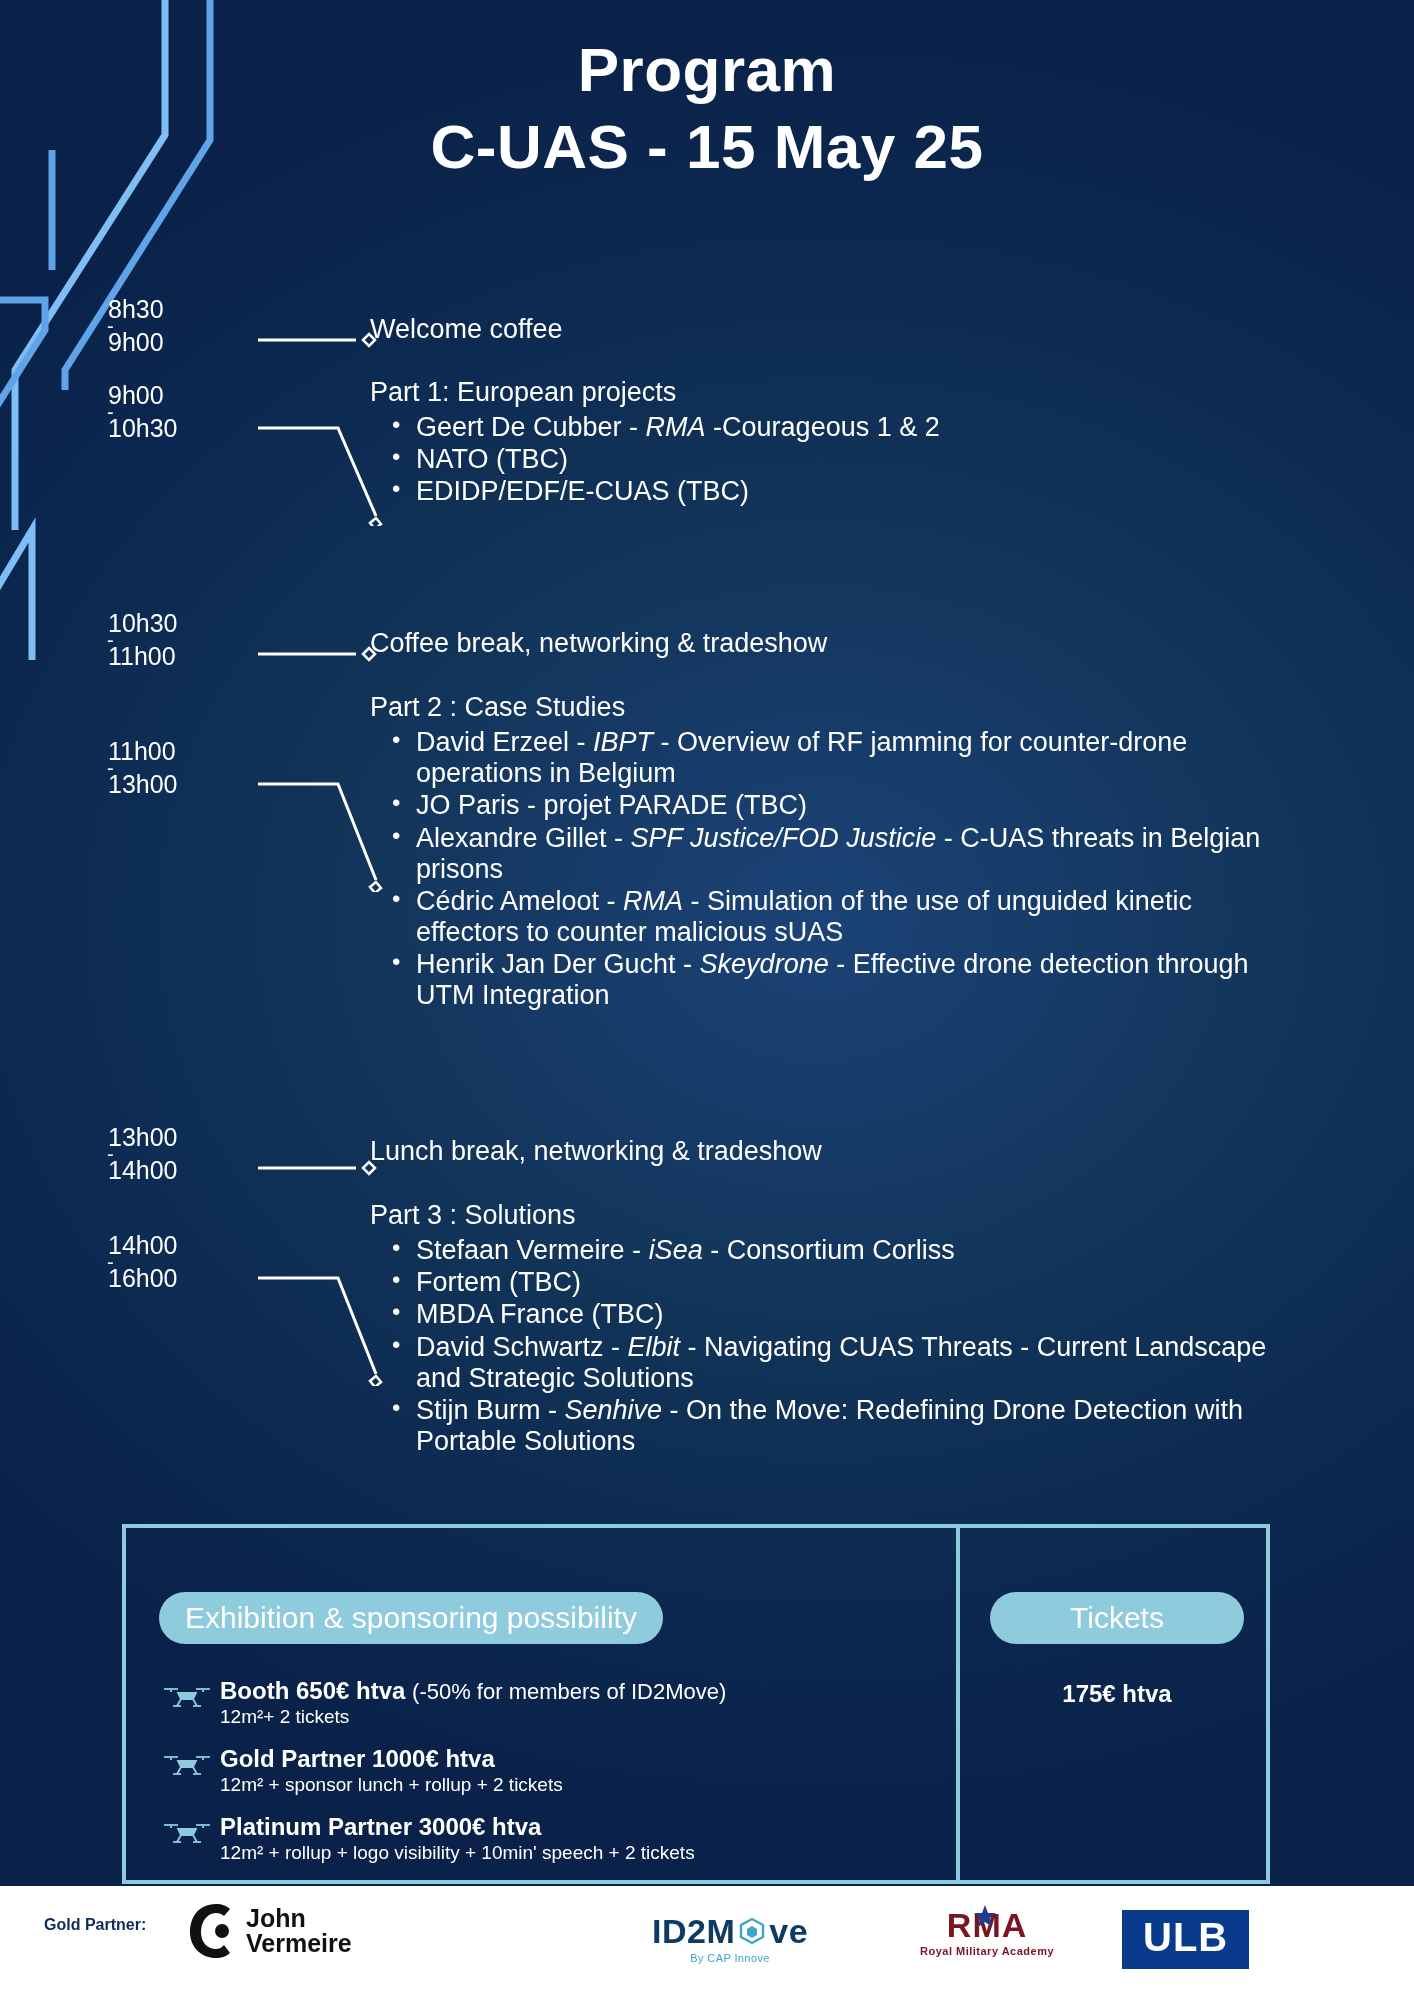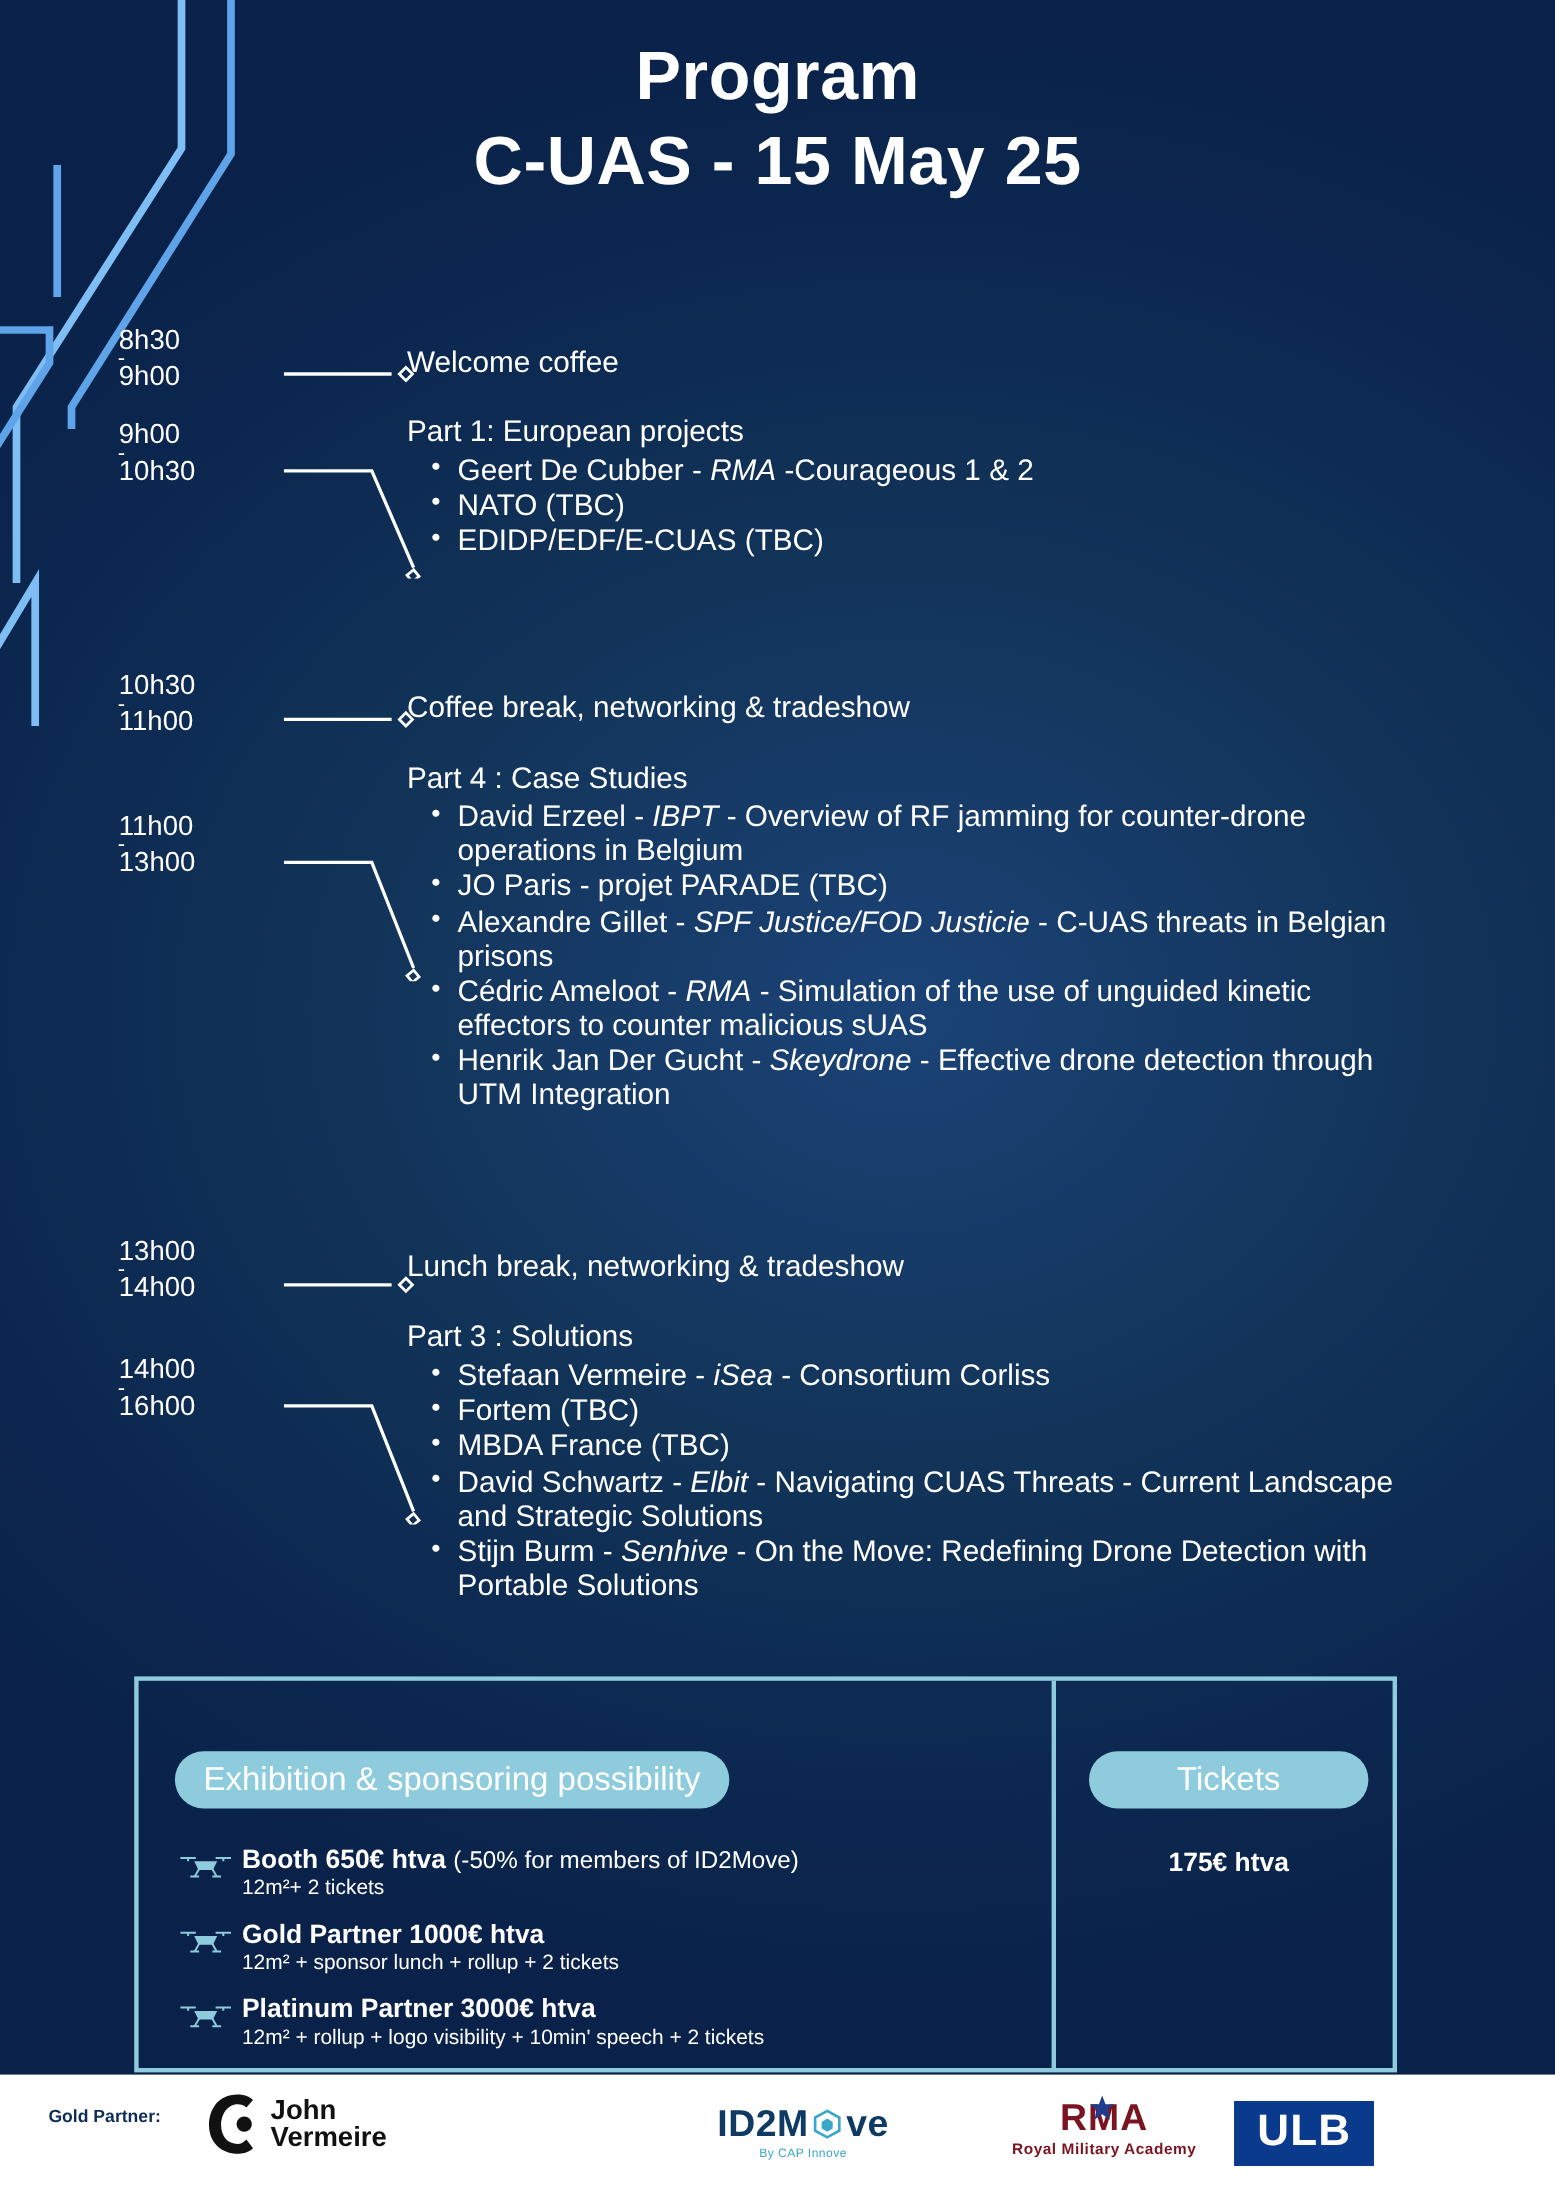--- a/index.html
+++ b/index.html
@@ -109,21 +109,21 @@
   #logo-rma{ left:920px; top:22px; }
   #logo-ulb{ left:1122px; top:24px; }
   .jc-text{ font-size:25px; font-weight:700; color:#111111; line-height:1.02; }
   .ulb-box{
     background:#0a3a8c; color:#ffffff; font-weight:700;
     font-size:40px; letter-spacing:1px; padding:2px 18px 6px;
     border:3px solid #0a3a8c;
   }
   .rma-text{ text-align:center; }
   .rma-big{ font-size:34px; font-weight:700; color:#7a1420; letter-spacing:1px; line-height:1; }
-  .rma-small{ font-size:14px; font-weight:700; color:#7a1420; letter-spacing:0.5px; margin-top:3px;}
+  .rma-small{ font-size:11px; font-weight:700; color:#7a1420; letter-spacing:0.5px; margin-top:3px;}
   .id2-text{ font-size:34px; font-weight:700; color:#0f3a64; letter-spacing:0.5px; line-height:1; }
   .id2-sub{ font-size:11px; color:#3aa6c8; margin-top:4px; text-align:center; letter-spacing:0.4px;}
 </style>
 </head>
 <body>
 
 <div id="poster">
 
   <svg class="deco" viewBox="0 0 300 740">
     <path d="M 250 -20 L 250 170 L 105 400 L 105 420" fill="none" stroke="#5fa3e8" stroke-width="7"></path>
@@ -200,21 +200,21 @@
       <div class="time" style="left:108px; top:469px;">
         <span class="t1">11h00</span>
         <span class="dash">-</span>
         <span class="t2">13h00</span>
       </div>
       <svg class="connector" style="left:258px; top:482px;" width="140" height="140">
         <path d="M 0 32 L 80 32 L 118 128" stroke="#ffffff" stroke-width="3" fill="none"></path>
         <path d="M 118 130 L 112 135 L 117 141 L 123 136 Z" stroke="#ffffff" stroke-width="2.5" fill="none"></path>
       </svg>
       <div class="content" style="left:370px; top:420px; width:900px;">
-        <div class="part-head">Part 4 : Case Studies</div>
+        <div class="part-head">Part 2 : Case Studies</div>
         <ul class="items">
           <li>
             <span>David Erzeel - </span><span class="it">IBPT</span><span> - Overview of RF jamming for counter-drone operations in Belgium</span>
           </li>
           <li>
             <span>JO Paris - projet PARADE (TBC)</span><span class="it"></span><span></span>
           </li>
           <li>
             <span> Alexandre Gillet - </span><span class="it">SPF Justice/FOD Justicie</span><span> - C-UAS threats in Belgian prisons</span>
           </li>

